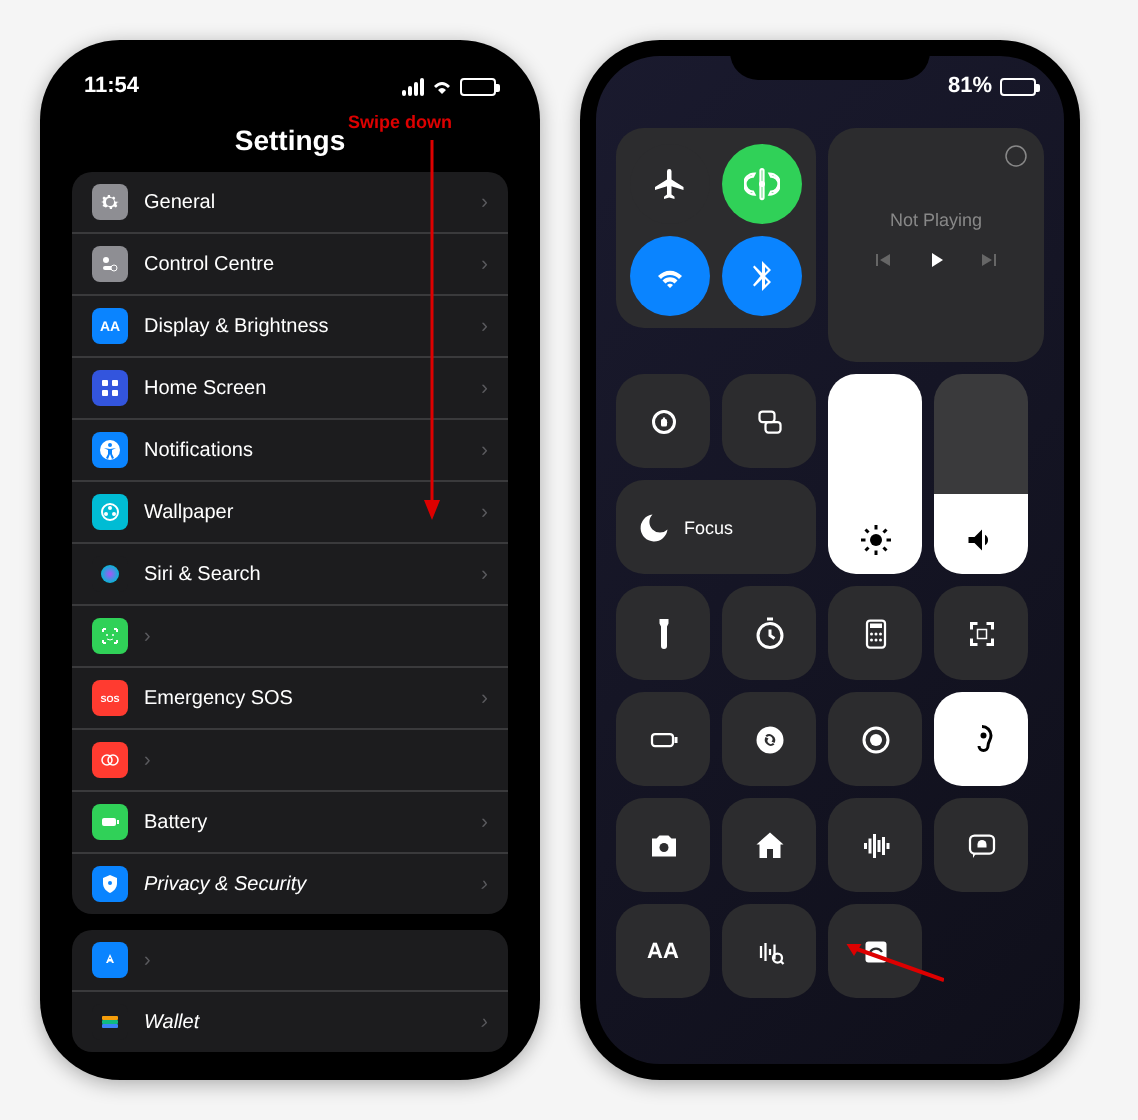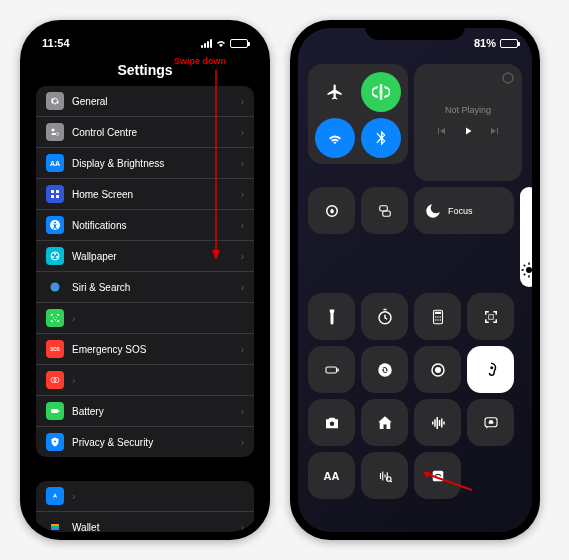--- a/index.html
+++ b/index.html
@@ -56,26 +56,26 @@
   .signal-bars span:nth-child(1){height:3px} .signal-bars span:nth-child(2){height:5px}
   .signal-bars span:nth-child(3){height:7px} .signal-bars span:nth-child(4){height:9px}
   .wifi-icon, .battery-icon { display:inline-block; }
   .battery-icon { width:18px; height:9px; border:1px solid #fff; border-radius:2px; position:relative; }
   .battery-icon::after { content:""; position:absolute; right:-3px; top:2px; width:2px; height:4px; background:#fff; border-radius:0 1px 1px 0; }
   .battery-icon .fill { background:#fff; height:100%; border-radius:1px; }
 
   
   .settings-title { color:#fff; text-align:center; font-weight:600; font-size:14px; padding:4px 0 8px; }
   .list { padding: 0 8px; }
-  .group { background:#1c1c1e; border-radius:10px; margin-bottom:24px; overflow:hidden; }
+  .group { background:#1c1c1e; border-radius:10px; margin-bottom:8px; overflow:hidden; }
   .row {
     display:flex; align-items:center; padding:6px 10px; gap:8px;
     border-bottom:0.5px solid #3a3a3c; min-height:28px;
   }
-  .row:last-child { border-bottom:none; }
+  .row:last-child { border-bottom:none;font-style:italic; }
   .row .icon { width:18px; height:18px; border-radius:4px; display:flex; align-items:center; justify-content:center; flex-shrink:0; }
   .row .label { color:#fff; font-size:10px; flex:1; }
   .chevron { color:#5a5a5e; font-size:10px; }
   .icon svg { width:12px; height:12px; }
 
   
   .cc-screen { background: linear-gradient(135deg, #1a1a2e, #0f0f1a); }
   .cc-status { justify-content: flex-end; gap:4px; }
   .cc-body { padding: 6px 10px; }
   .cc-row { display:flex; gap:6px; margin-bottom:6px; }
@@ -336,21 +336,21 @@
                   <path d="M8 5v14l11-7z"></path>
                 </svg></span>
             <span><svg viewBox="0 0 24 24">
                   <path d="M18 6v12l2 0V6zM6 6v12l10-6z"></path>
                 </svg></span>
           </div>
         </div>
       </div>
 
       <div class="cc-row">
-        <div style="display:flex;flex-direction:row;gap:6px">
+        <div style="display:flex;flex-direction:column;gap:6px">
           <div class="cc-row" style="margin:0">
             <div class="tile small-tile">
               <svg viewBox="0 0 24 24">
                   <circle cx="12" cy="12" r="7" fill="none" stroke="#fff" stroke-width="2"></circle>
                   <path d="M12 9v3l2 1" stroke="#fff" stroke-width="1.5" fill="none"></path>
                   <rect x="10" y="10" width="4" height="5" fill="#fff" rx="1"></rect>
                 </svg>
             </div>
             <div class="tile small-tile">
               <svg viewBox="0 0 24 24">

